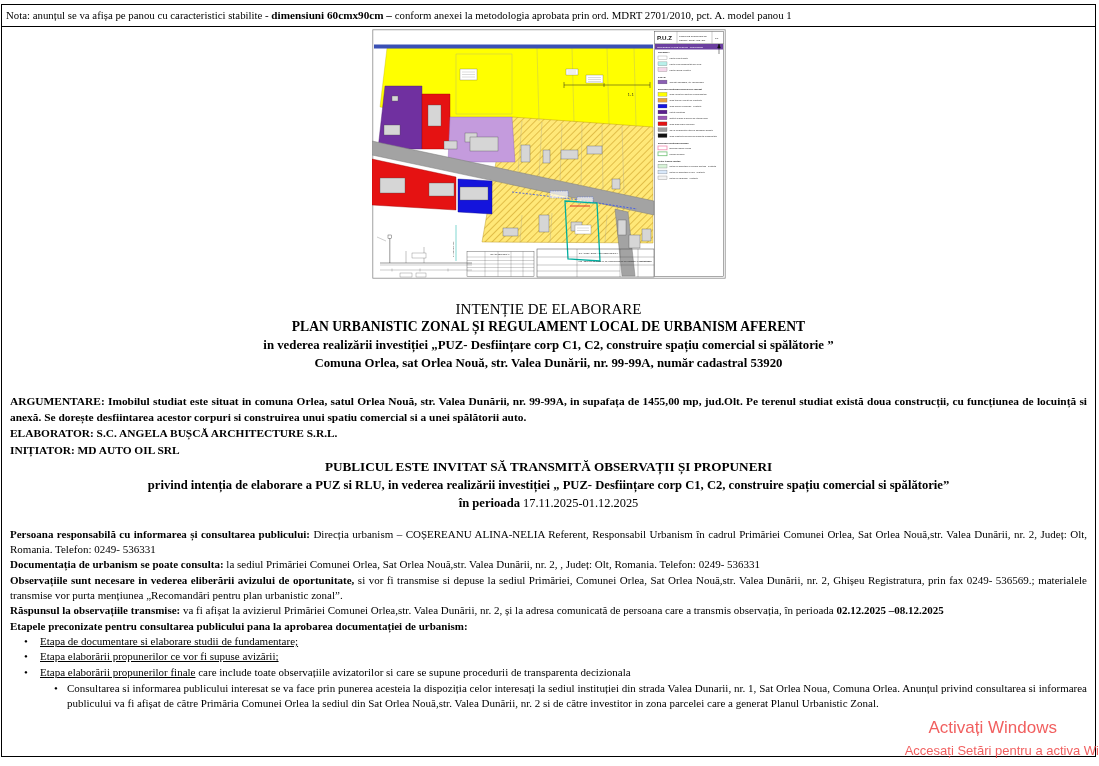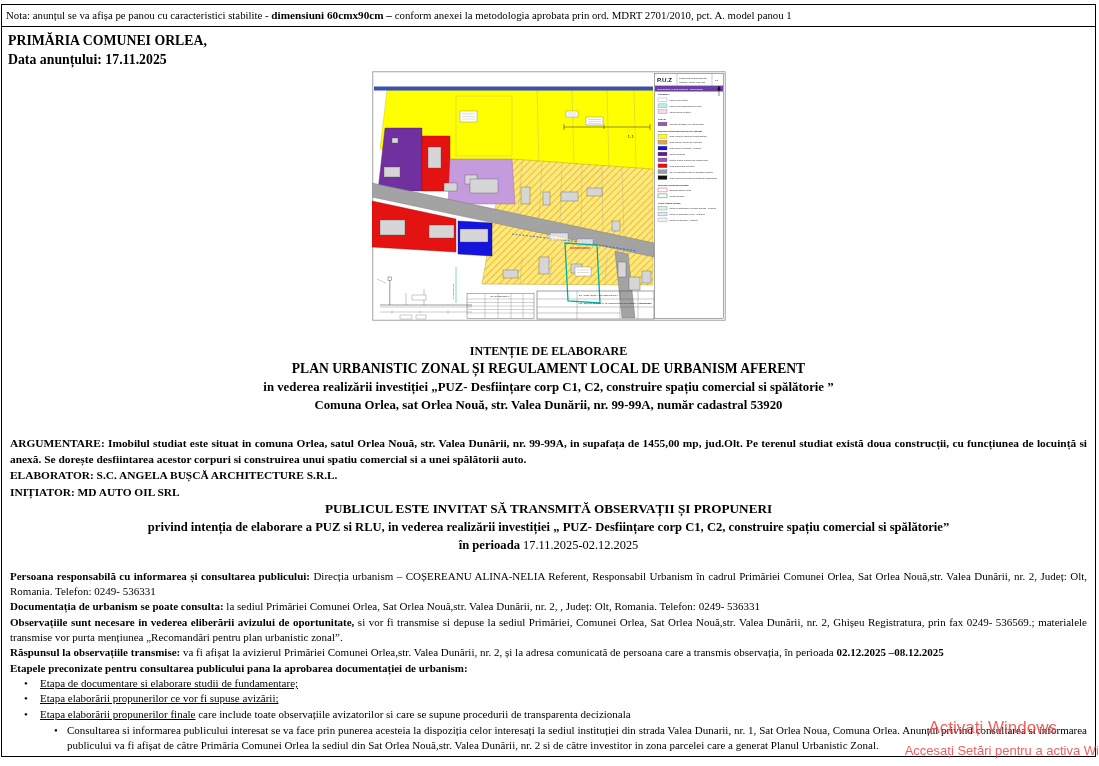--- a/index.html
+++ b/index.html
@@ -6,21 +6,21 @@
   #page{position:relative;width:1099px;height:766px;background:#fff;overflow:hidden;
         font-family:"Liberation Serif", serif;color:#000;}
   #page-box{position:absolute;left:1px;top:4px;width:1095px;height:753px;border:1px solid #000;box-sizing:border-box;}
   .note-cell{height:21px;line-height:21px;border-bottom:1px solid #000;padding:0 4px;font-size:10.8px;white-space:nowrap;overflow:hidden;}
   .note-cell b{font-size:11.2px;}
   .header-block{padding:4px 0 0 6px;}
   .header-line{font-weight:bold;font-size:13.8px;line-height:19px;}
   .map-wrap{width:354px;height:250px;margin:2px auto 0 auto;position:relative;}
   .map-wrap svg{display:block;font-family:"Liberation Sans", sans-serif;}
   .title-sec{margin-top:21px;text-align:center;}
-  .title-sec .t1{font-weight:bold;font-size:12px;line-height:18px;}
+  .title-sec .t1{font-weight:normal;font-size:15px;line-height:18px;}
   .title-sec .t2{font-weight:bold;font-size:13.6px;line-height:18px;}
   .title-sec .t3{font-weight:bold;font-size:12.8px;line-height:18px;}
   .title-sec .t4{font-weight:bold;font-size:12.8px;line-height:18px;}
   .argu{margin-top:21px;padding:0 8px;font-size:11.4px;line-height:16.2px;text-align:justify;font-weight:bold;}
   .argu-line{padding:0 8px;font-size:11.4px;line-height:16.2px;font-weight:bold;}
   .invite{text-align:center;}
   .invite .i1{font-weight:bold;font-size:13.2px;line-height:18px;}
   .invite .i2{font-weight:bold;font-size:12.6px;line-height:18px;}
   .invite .i3{font-size:12.4px;line-height:18px;}
   .invite .i3 b{font-size:12.6px;}
@@ -39,24 +39,20 @@
 </head>
 <body>
 
 <div id="page">
   <div id="page-box">
 
     <div class="note-cell">
       <span>Nota: anunțul se va afișa pe panou cu caracteristici stabilite - </span><b>dimensiuni 60cmx90cm – </b><span>conform anexei la metodologia aprobata prin ord. MDRT 2701/2010, pct. A. model panou 1</span>
     </div>
 
-    <div class="header-block">
-      <div class="header-line">PRIMĂRIA COMUNEI ORLEA,</div>
-      <div class="header-line">Data anunțului:  17.11.2025</div>
-    </div>
 
     <div class="map-wrap">
       <svg width="354" height="250" viewBox="0 0 354 250">
         <defs>
           <pattern id="hatch" patternUnits="userSpaceOnUse" width="5" height="5" patternTransform="rotate(45)">
             <rect width="5" height="5" fill="#FFE878"></rect>
             <line x1="0" y1="0" x2="0" y2="5" stroke="#C89A20" stroke-width="1.1"></line>
           </pattern>
         </defs>
 
@@ -264,21 +260,21 @@
       <div class="t4">Comuna Orlea, sat Orlea Nouă, str. Valea Dunării, nr. 99-99A, număr cadastral 53920</div>
     </div>
 
     <div class="argu">ARGUMENTARE:  Imobilul  studiat  este  situat  in  comuna  Orlea,  satul  Orlea  Nouă,  str.  Valea  Dunării,  nr.  99-99A,  in  supafața  de  1455,00  mp,  jud.Olt.   Pe terenul  studiat  există  doua construcții, cu funcțiunea  de locuință  si anexă. Se dorește desfiintarea acestor corpuri si  construirea unui spatiu comercial si a unei spălătorii auto.</div>
     <div class="argu-line">ELABORATOR:  S.C.  ANGELA  BUȘCĂ  ARCHITECTURE   S.R.L.</div>
     <div class="argu-line">INIȚIATOR:  MD AUTO OIL SRL</div>
 
     <div class="invite">
       <div class="i1">PUBLICUL ESTE INVITAT SĂ TRANSMITĂ OBSERVAȚII ȘI PROPUNERI</div>
       <div class="i2">privind intenția  de elaborare a PUZ si RLU, in vederea realizării investiției „ PUZ- Desființare corp C1, C2, construire spațiu comercial si spălătorie”</div>
-      <div class="i3"><b>în perioada </b><span>17.11.2025-02.12.2025</span></div>
+      <div class="i3"><b>în perioada </b><span>17.11.2025-01.12.2025</span></div>
     </div>
 
     <div class="details">
       <p><b>Persoana responsabilă  cu informarea  și consultarea  publicului:</b><span> Direcția urbanism   – COȘEREANU ALINA-NELIA Referent,  Responsabil  Urbanism  în cadrul  Primăriei  Comunei  Orlea,  Sat Orlea Nouă,str.  Valea Dunării, nr. 2, Județ:  Olt, Romania.   Telefon:  0249- 536331</span></p>
       <p><b>Documentația  de urbanism  se poate  consulta:</b><span> la sediul Primăriei  Comunei  Orlea, Sat Orlea Nouă,str.  Valea Dunării,  nr. 2, , Județ:  Olt, Romania.  Telefon:  0249- 536331</span></p>
       <p><b>Observațiile sunt necesare  in vederea  eliberării  avizului  de oportunitate,</b><span>  si vor fi transmise  si depuse  la sediul Primăriei,  Comunei  Orlea,  Sat Orlea Nouă,str.  Valea Dunării,  nr. 2,  Ghișeu  Registratura,  prin fax 0249- 536569.;  materialele  transmise  vor purta  mențiunea   „Recomandări  pentru  plan  urbanistic  zonal”.</span></p>
       <p><b>Răspunsul la observațiile  transmise:</b><span> va fi afișat  la avizierul  Primăriei  Comunei  Orlea,str.  Valea Dunării,  nr. 2, și la  adresa  comunicată  de persoana  care a transmis  observația,  în perioada </span><b>02.12.2025  –08.12.2025</b></p>
       <p><b>Etapele preconizate  pentru  consultarea  publicului  pana la aprobarea  documentației  de urbanism:</b></p>
     </div>
 

